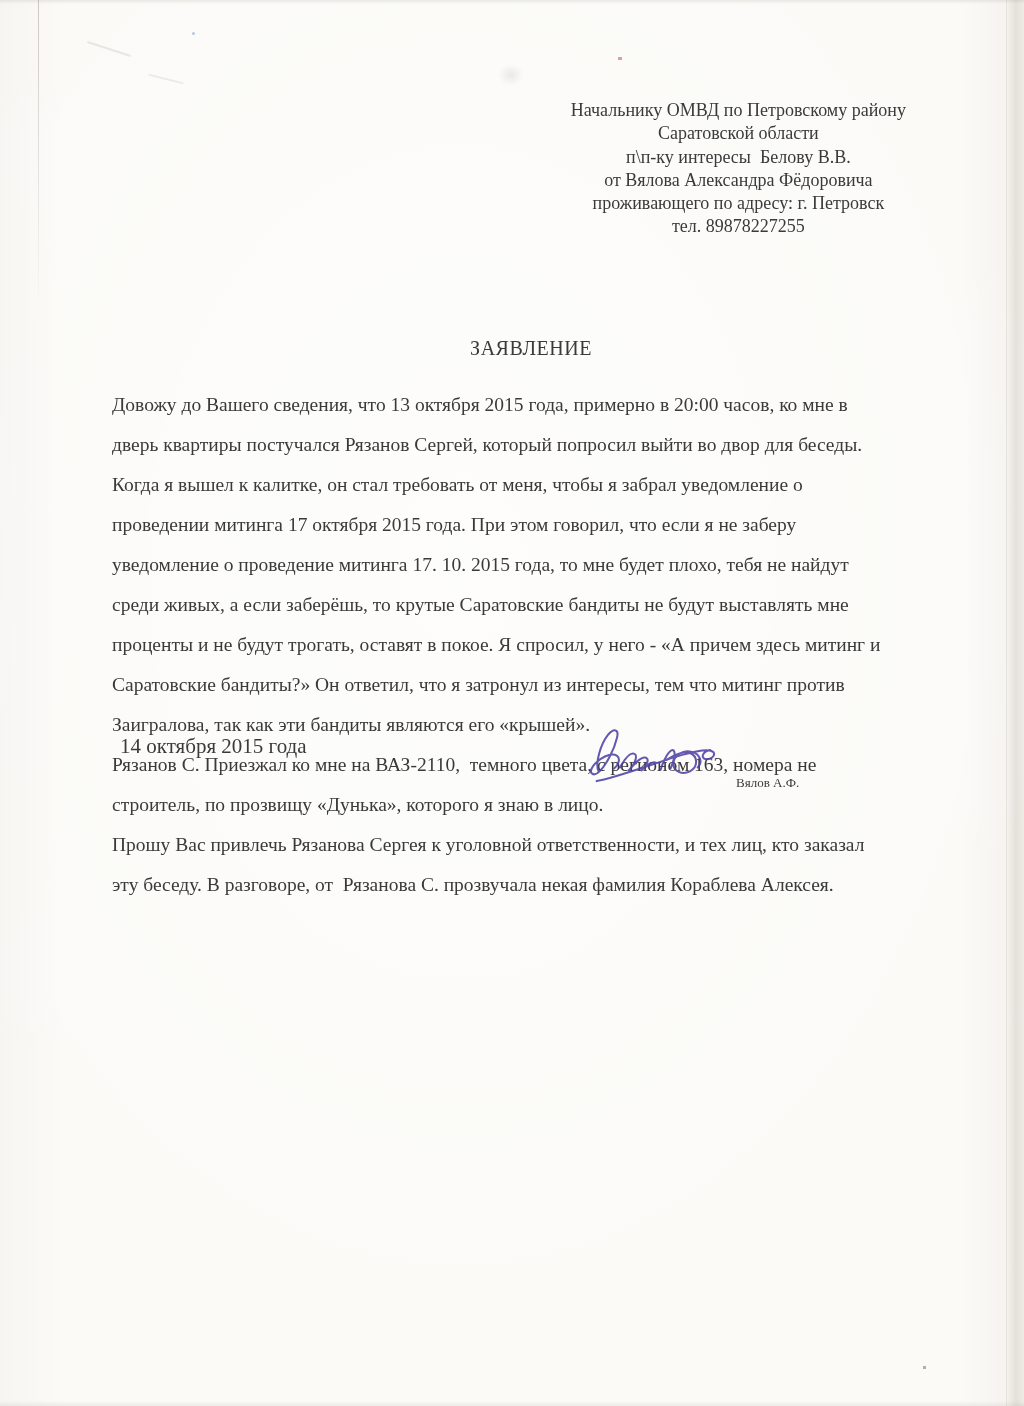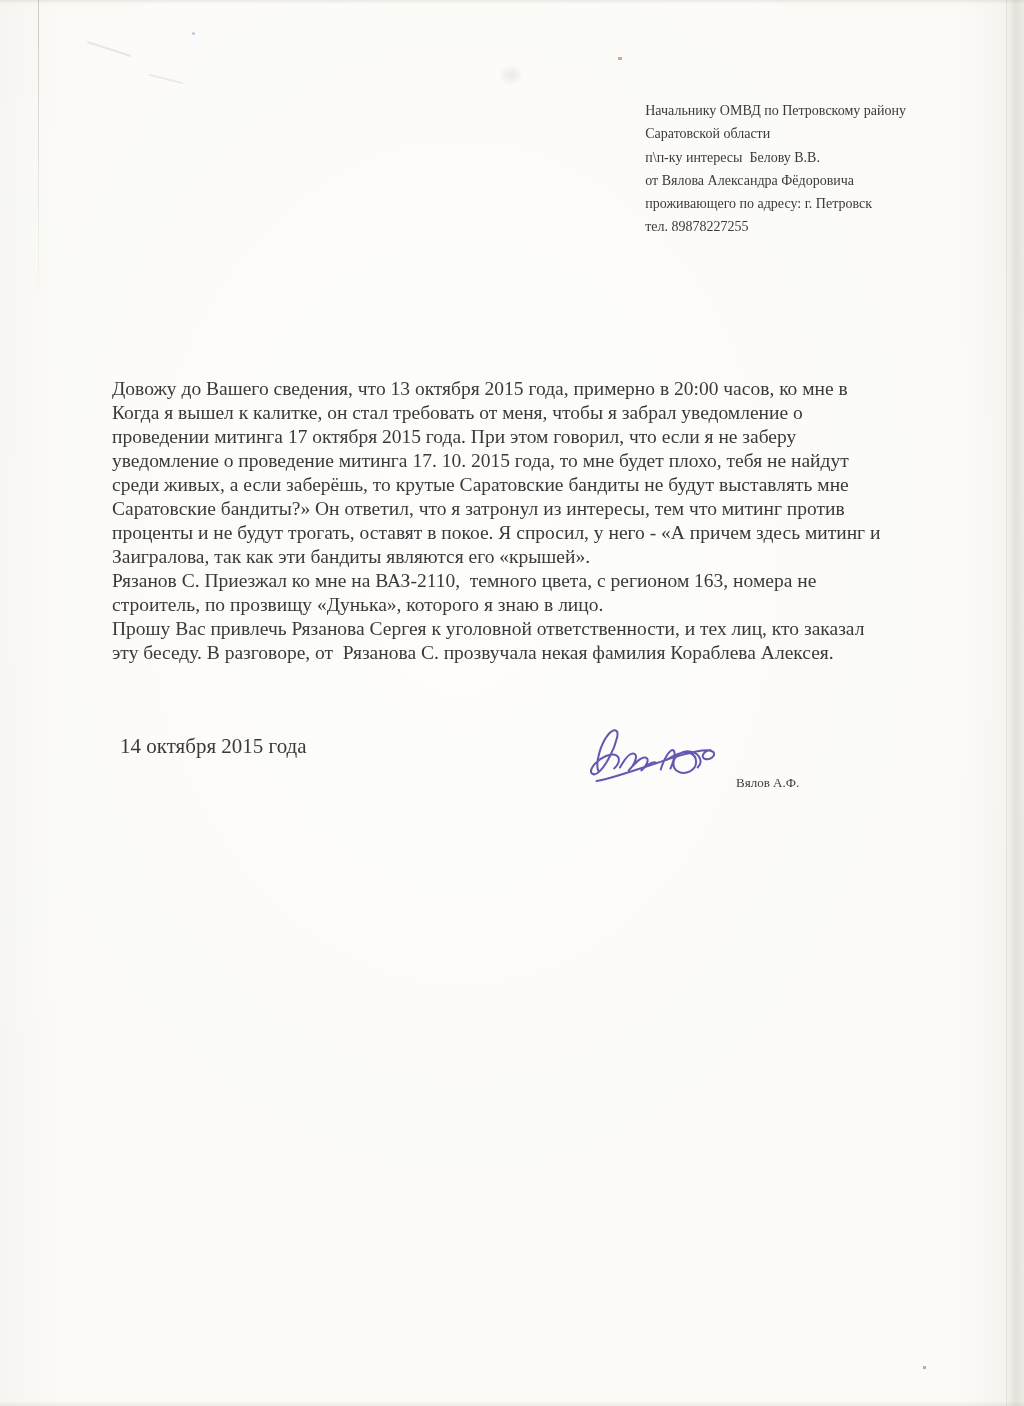--- a/index.html
+++ b/index.html
@@ -55,22 +55,22 @@
   }
   .speck-blue { position: absolute; top: 32px; left: 192px; width: 3px; height: 3px; background: #7aa0d0; opacity: 0.55; border-radius: 50%; }
   .speck-red  { position: absolute; top: 57px; left: 618px; width: 4px; height: 3px; background: #b2485e; opacity: 0.5; }
   .speck-dark { position: absolute; top: 1366px; left: 923px; width: 3px; height: 3px; background: #6a5f6e; opacity: 0.5; }
 
   
   .recipient-block {
     position: absolute;
     top: 99px;
     right: 118px;
-    text-align: left;
-    font-size: 14px;
+    text-align: center;
+    font-size: 18px;
     line-height: 23.3px;
   }
   .recipient-block .line { white-space: pre-wrap; }
 
   .doc-title {
     position: absolute;
     top: 337px;
     left: 38px;
     right: 0;
     text-align: center;
@@ -79,21 +79,21 @@
   }
 
   .doc-body {
     position: absolute;
     top: 377px;
     left: 112px;
     width: 812px;
     font-size: 19.5px;
     line-height: 24px;
   }
-  .doc-body .line { white-space: pre-wrap; }
+  .doc-body .line { white-space: pre-wrap; margin-top: 16px; }
 
   .footer-date {
     position: absolute;
     top: 734px;
     left: 120px;
     font-size: 21px;
     white-space: pre-wrap;
   }
   .signature-wrap {
     position: absolute;
@@ -130,29 +130,31 @@
 
   <div class="recipient-block">
     <div class="line">Начальнику ОМВД по Петровскому району</div>
     <div class="line">Саратовской области</div>
     <div class="line">п\п-ку интересы  Белову В.В.</div>
     <div class="line">от Вялова Александра Фёдоровича</div>
     <div class="line">проживающего по адресу: г. Петровск</div>
     <div class="line">тел. 89878227255</div>
   </div>
 
+  <div class="doc-title">ЗАЯВЛЕНИЕ</div>
 
   <div class="doc-body">
     <div class="line">Довожу до Вашего сведения, что 13 октября 2015 года, примерно в 20:00 часов, ко мне в</div>
+    <div class="line">дверь квартиры постучался Рязанов Сергей, который попросил выйти во двор для беседы.</div>
     <div class="line">Когда я вышел к калитке, он стал требовать от меня, чтобы я забрал уведомление о</div>
     <div class="line">проведении митинга 17 октября 2015 года. При этом говорил, что если я не заберу</div>
     <div class="line">уведомление о проведение митинга 17. 10. 2015 года, то мне будет плохо, тебя не найдут</div>
     <div class="line">среди живых, а если заберёшь, то крутые Саратовские бандиты не будут выставлять мне</div>
+    <div class="line">проценты и не будут трогать, оставят в покое. Я спросил, у него - «А причем здесь митинг и</div>
     <div class="line">Саратовские бандиты?» Он ответил, что я затронул из интересы, тем что митинг против</div>
-    <div class="line">проценты и не будут трогать, оставят в покое. Я спросил, у него - «А причем здесь митинг и</div>
     <div class="line">Заигралова, так как эти бандиты являются его «крышей».</div>
     <div class="line">Рязанов С. Приезжал ко мне на ВАЗ-2110,  темного цвета, с регионом 163, номера не</div>
     <div class="line">строитель, по прозвищу «Дунька», которого я знаю в лицо.</div>
     <div class="line">Прошу Вас привлечь Рязанова Сергея к уголовной ответственности, и тех лиц, кто заказал</div>
     <div class="line">эту беседу. В разговоре, от  Рязанова С. прозвучала некая фамилия Кораблева Алексея.</div>
   </div>
 
   <div class="footer-date">14 октября 2015 года</div>
 
   <div class="signature-wrap">

